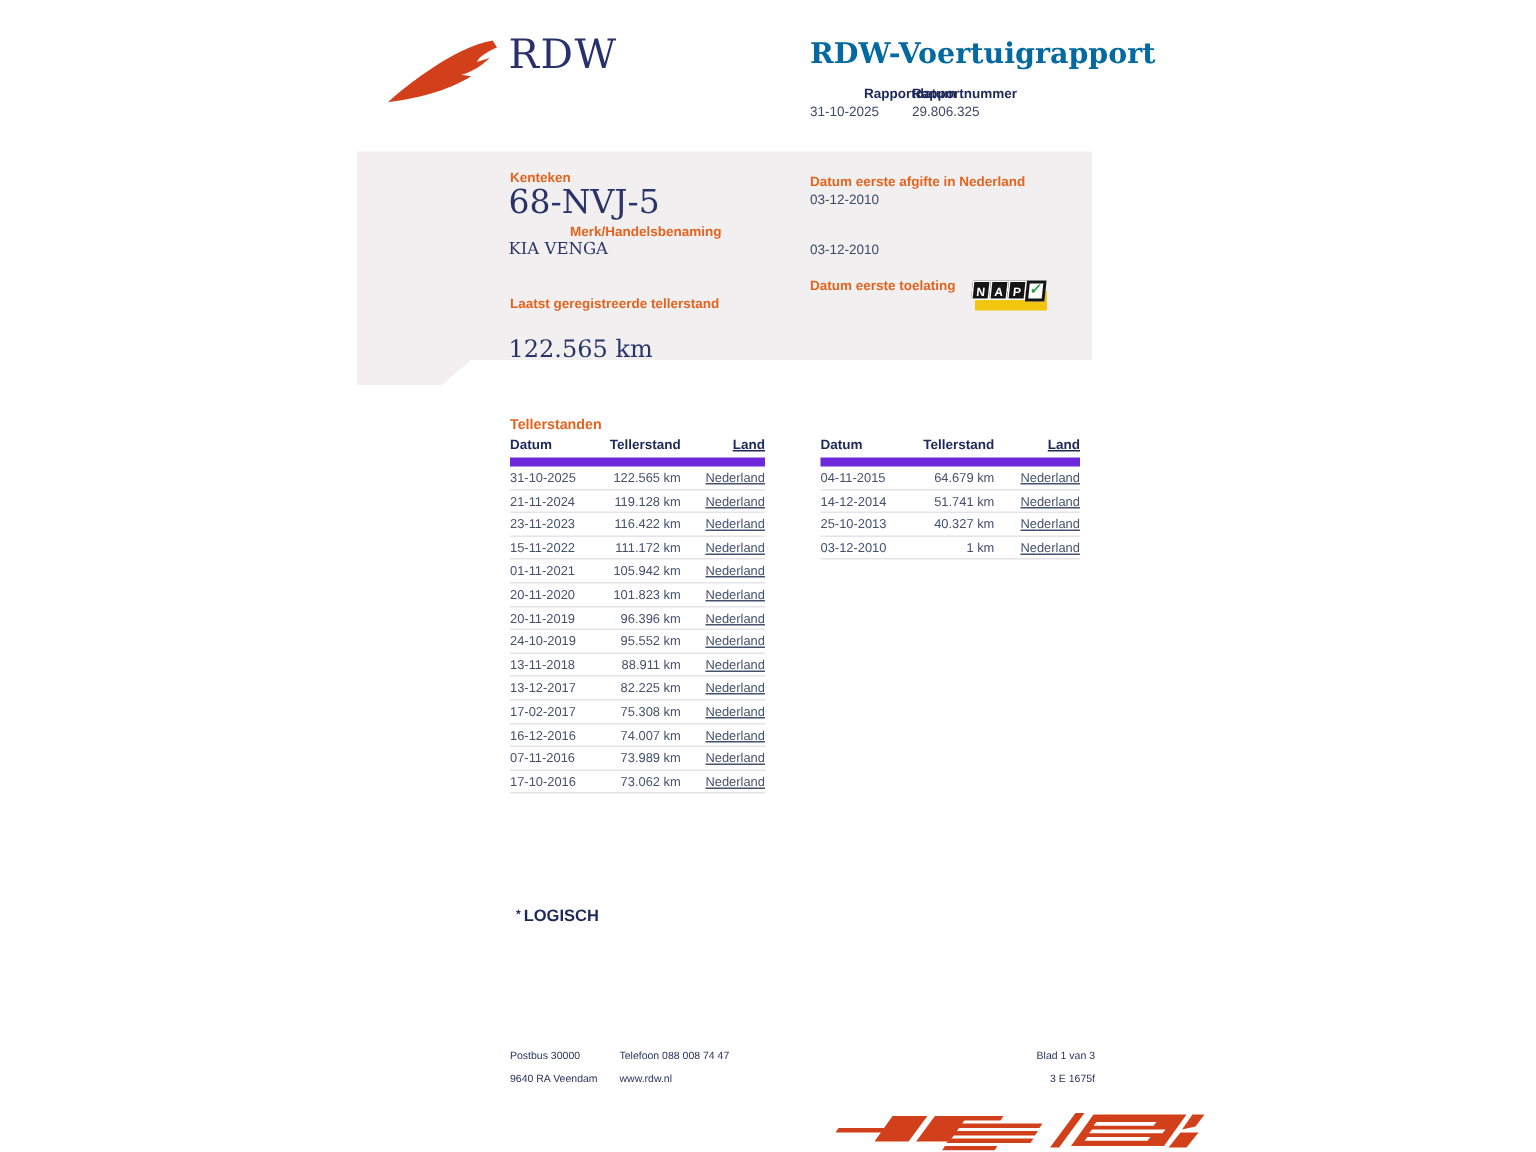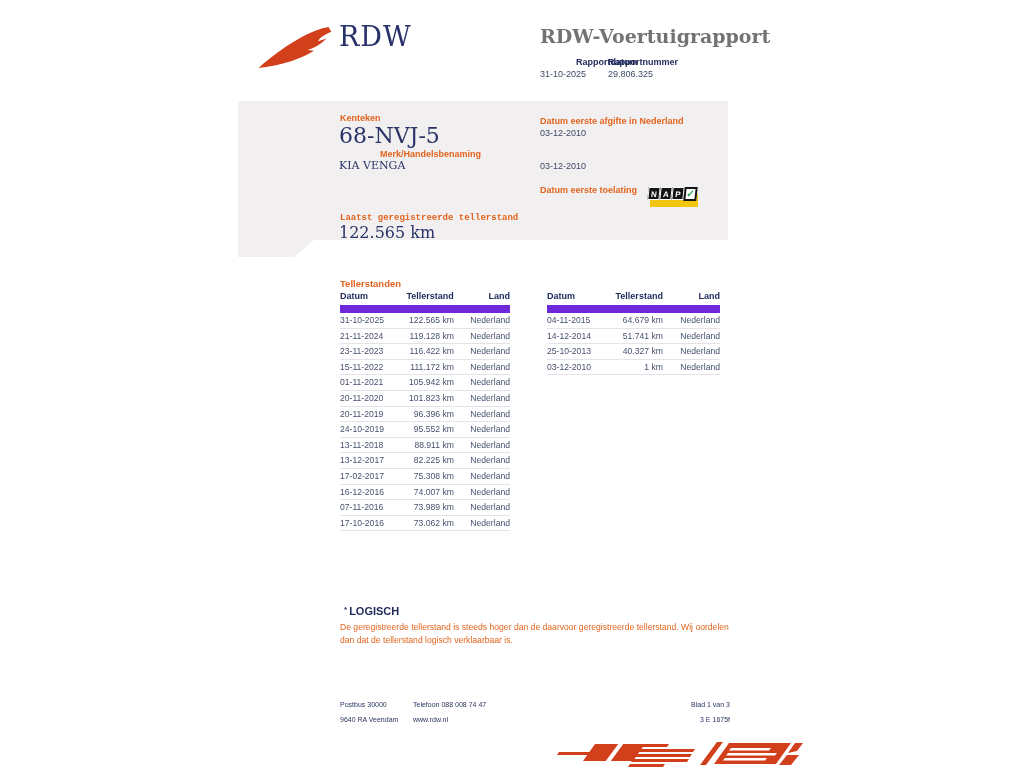--- a/index.html
+++ b/index.html
@@ -4,21 +4,21 @@
 <style>
   html,body{margin:0;padding:0;background:#ffffff;}
   .page{position:relative;width:1024px;height:768px;background:#ffffff;overflow:hidden;
         font-family:"Liberation Sans",sans-serif;}
 
   
   .logo-mark{position:absolute;left:256px;top:26px;width:78px;height:44px;}
   .logo-text{position:absolute;left:339px;top:21px;font-family:"DejaVu Serif",serif;
              font-size:27px;color:#283169;letter-spacing:1px;}
   .doc-title{position:absolute;left:540px;top:25px;font-family:"DejaVu Serif",serif;
-             font-weight:bold;font-size:19px;color:#737373;}
+             font-weight:bold;font-size:19px;color:#0369a1;}
   .meta-label{position:absolute;font-size:9px;font-weight:bold;color:#1E2859;}
   .meta-value{position:absolute;font-size:9px;color:#3D4A66;}
 
   
   .panel{position:absolute;left:238px;top:101px;width:490px;height:139px;background:#F1EFEF;}
   .panel-tab{position:absolute;left:238px;top:240px;width:76px;height:17px;background:#F1EFEF;
              clip-path:polygon(0 0,100% 0,74% 100%,0 100%);}
   .fld-label{position:absolute;font-size:9px;font-weight:bold;color:#E2641E;}
   .fld-serif{position:absolute;font-family:"DejaVu Serif",serif;color:#2A3468;}
   .fld-value{position:absolute;font-size:9px;color:#3D4A66;}
@@ -34,26 +34,26 @@
   .nap-check{position:absolute;top:0;left:36px;width:13px;height:14px;background:#ffffff;
              border:2px solid #151515;box-sizing:border-box;transform:skewX(-6deg);
              color:#27A244;font-size:10px;font-weight:bold;line-height:10px;text-align:center;}
 
   
   .tables-title{position:absolute;left:340px;top:278px;font-size:9.5px;font-weight:bold;color:#E2641E;}
   .mtable{position:absolute;top:291px;}
   .mtable.left{left:340px;width:170px;}
   .mtable.right{left:547px;width:173px;}
   .thead{display:flex;font-size:9px;font-weight:bold;color:#1E2859;
-         padding-bottom:4px;border-bottom:8px solid #6d28d9;}
+         padding-bottom:4px;border-bottom:6px solid #6d28d9;justify-content:space-between;}
   .trow{display:flex;font-size:8.6px;color:#46516E;height:14.6px;line-height:14.6px;
         border-bottom:1px solid #E3E3E8;}
   .c-datum{width:36%;text-align:left;}
   .c-teller{width:31%;text-align:right;}
-  .c-land{width:33%;text-align:right;}
+  .c-land{width:33%;text-align:right;text-decoration:underline;}
 
   
   .footnote-head{position:absolute;left:344px;top:605px;font-size:11px;font-weight:bold;color:#1E2859;}
   .footnote-head .ast{font-size:8px;vertical-align:top;margin-right:2px;}
   .footnote-text{position:absolute;left:340px;top:621px;width:392px;font-size:8.6px;
                  line-height:1.55;color:#E2641E;}
 
   
   .ft{position:absolute;font-size:7px;color:#2B3560;}
   .ft-right{text-align:right;width:90px;}
@@ -79,21 +79,21 @@
   <div class="meta-value" style="left:540px;top:69px;">31-10-2025</div>
   <div class="meta-value" style="left:608px;top:69px;">29.806.325</div>
 
   <div class="panel"></div>
   <div class="panel-tab"></div>
 
   <div class="fld-label" style="left:340px;top:113px;">Kenteken</div>
   <div class="fld-serif" style="left:339px;top:123px;font-size:22px;">68-NVJ-5</div>
   <div class="fld-label" style="left:340px;top:149px;padding-left:40px;">Merk/Handelsbenaming</div>
   <div class="fld-serif" style="left:339px;top:159px;font-size:11px;">KIA VENGA</div>
-  <div class="fld-label" style="left:340px;top:213px;font-family:Liberation Mono, monospace;">Laatst geregistreerde tellerstand</div>
+  <div class="fld-label" style="left:340px;top:197px;">Laatst geregistreerde tellerstand</div>
   <div class="fld-serif" style="left:339px;top:223px;font-size:16px;">122.565 km</div>
 
   <div class="fld-label" style="left:540px;top:116px;">Datum eerste afgifte in Nederland</div>
   <div class="fld-value" style="left:540px;top:128px;">03-12-2010</div>
   <div class="fld-label" style="left:540px;top:149px;margin-top:36px;">Datum eerste toelating</div>
   <div class="fld-value" style="left:540px;top:161px;">03-12-2010</div>
 
 
   <div class="nap">
     <div class="nap-yellow"></div>
@@ -227,21 +227,20 @@
       <span class="c-datum">03-12-2010</span>
       <span class="c-teller">1 km</span>
       <span class="c-land">Nederland</span>
     </div>
   </div>
   </div>
 
   <div class="footnote-head">
     <span class="ast">*</span><span>LOGISCH</span>
   </div>
-  <div class="footnote-text">De geregistreerde tellerstand is steeds hoger dan de daarvoor geregistreerde tellerstand. Wij oordelen dan dat de tellerstand logisch verklaarbaar is.</div>
 
   <div class="ft" style="left:340px;top:701px;">Postbus 30000</div>
   <div class="ft" style="left:340px;top:716px;">9640 RA Veendam</div>
   <div class="ft" style="left:413px;top:701px;">Telefoon 088 008 74 47</div>
   <div class="ft" style="left:413px;top:716px;">www.rdw.nl</div>
   <div class="ft ft-right" style="left:640px;top:701px;">Blad 1 van 3</div>
   <div class="ft ft-right" style="left:640px;top:716px;">3 E 1675f</div>
 
   <div class="stripes">
     <svg width="258" height="28" viewBox="0 0 258 28" xmlns="http://www.w3.org/2000/svg">

